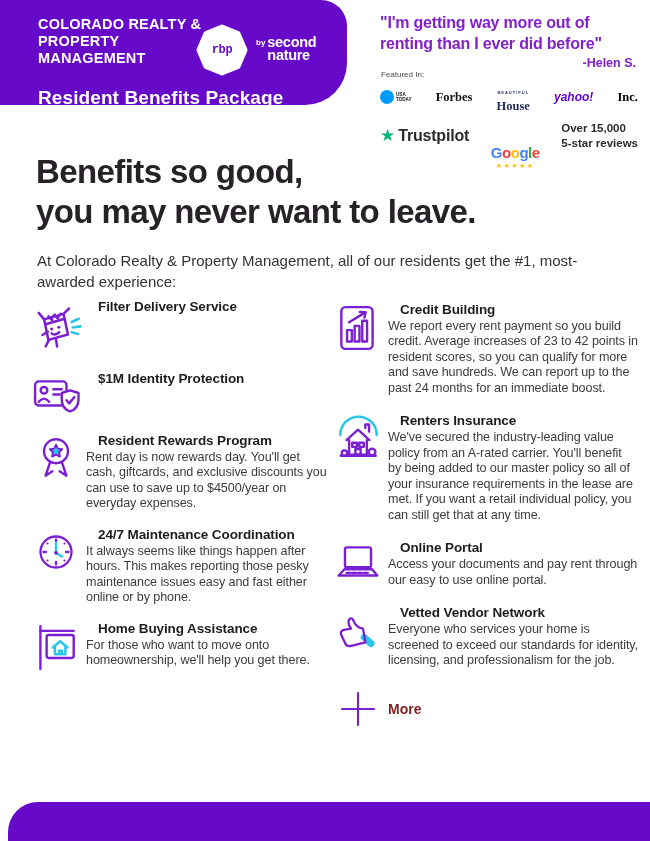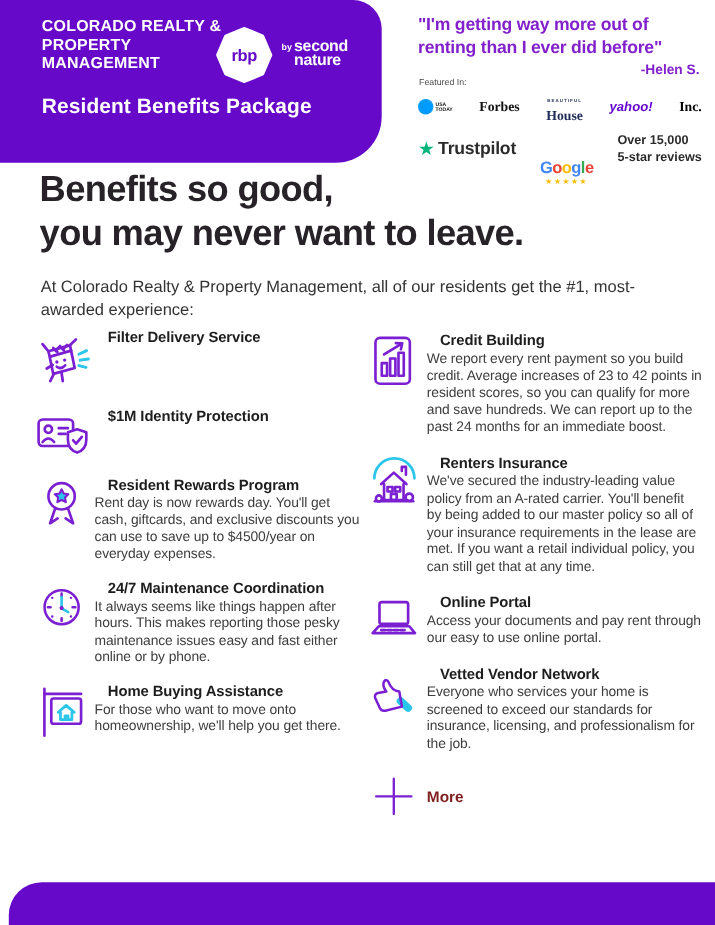--- a/index.html
+++ b/index.html
@@ -1,27 +1,27 @@
 <!DOCTYPE html>
 <html style="--purple: #6609c9; --quote: #8220cc; --icon-purple: #7b1fd2; --cyan: #2cc5ea; --headline: #262227;"><head>
 <meta charset="utf-8">
 <style>
   html,body{margin:0;padding:0;background:#e8e8e8;}
   .page{position:relative;width:650px;height:841px;background:#ffffff;overflow:hidden;
         font-family:"Liberation Sans","DejaVu Sans",sans-serif;margin:0 auto;}
 
   
-  .header{position:absolute;left:0;top:0;width:347px;height:148px;
+  .header{position:absolute;left:0;top:0;width:347px;height:105px;
           background:var(--purple);border-radius:0 26px 42px 0;}
   .company-name{position:absolute;left:38px;top:16px;width:172px;color:#fff;
           font-weight:700;font-size:14.5px;line-height:1.18;letter-spacing:.2px;}
   .rbp-badge{position:absolute;left:190px;top:18px;width:64px;height:64px;}
   .rbp-text{position:absolute;left:190px;top:18px;width:64px;height:64px;display:flex;
           align-items:center;justify-content:center;color:var(--purple);
-          font-weight:700;font-size:15px;letter-spacing:-.3px;}
+          font-weight:700;font-size:12px;letter-spacing:-.3px;font-family:Liberation Mono, monospace;}
   .by-brand{position:absolute;left:256px;top:36px;display:flex;color:#fff;}
   .by-label{font-size:8px;font-weight:700;margin:2px 2px 0 0;}
   .brand-stack{font-weight:700;font-size:14.5px;line-height:.88;letter-spacing:-.3px;}
   .package-title{position:absolute;left:38px;top:87px;color:#fff;font-weight:700;
           font-size:19px;letter-spacing:.1px;text-align:center;}
 
   
   .quote{position:absolute;left:380px;top:13px;width:256px;color:var(--quote);
          font-weight:700;font-size:16px;line-height:1.3;letter-spacing:-.2px;}
   .attribution{position:absolute;left:380px;top:56px;width:256px;text-align:right;
@@ -294,21 +294,21 @@
       <div class="icon-box">
         <svg class="icon-svg" width="48" height="52" viewBox="0 0 48 50">
           <g transform="rotate(-10 24 25)">
             <rect class="fcyan" x="28.5" y="27" width="7" height="16" rx="3.2" transform="rotate(-38 32 35)"></rect>
             <path class="st" d="M29.5 36.5 V22.5 c-5 -1.5 -7.4 -5.4 -8.2 -10.3 c-.3 -2 -2.6 -2.6 -3.9 -1 c-1.6 2 -1.2 5.9 .4 9.3 h-7.5 c-2.3 0 -4 1.9 -3.4 4.1 l2.6 9.6 c.5 2 2.3 3.3 4.4 3.3 z"></path>
           </g>
         </svg>
       </div>
       <div class="text">
         <h3>Vetted Vendor Network</h3>
-        <p>Everyone who services your home is screened to exceed our standards for insurance, licensing, and professionalism for the job.</p>
+        <p>Everyone who services your home is screened to exceed our standards for identity, licensing, and professionalism for the job.</p>
       </div>
     </div>
 
     <div class="more-row">
       <div class="icon-box" style="width:60px;flex:none;display:flex;justify-content:center;">
         <svg class="icon-svg" width="44" height="46" viewBox="0 0 48 48">
           <path class="st" d="M24 6.5 V41.5 M6.5 24 H41.5" stroke-width="9"></path>
         </svg>
       </div>
       <div class="more-label">More</div>

